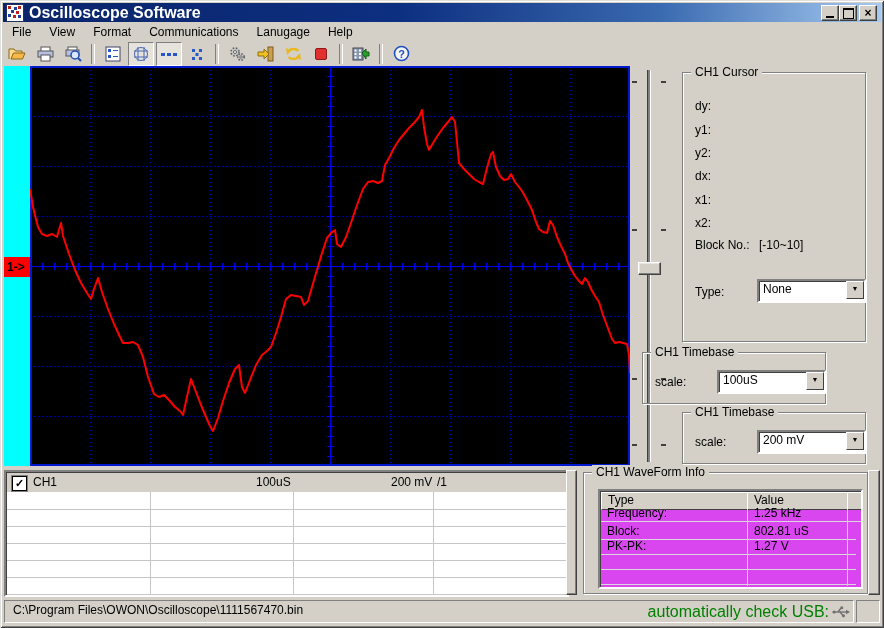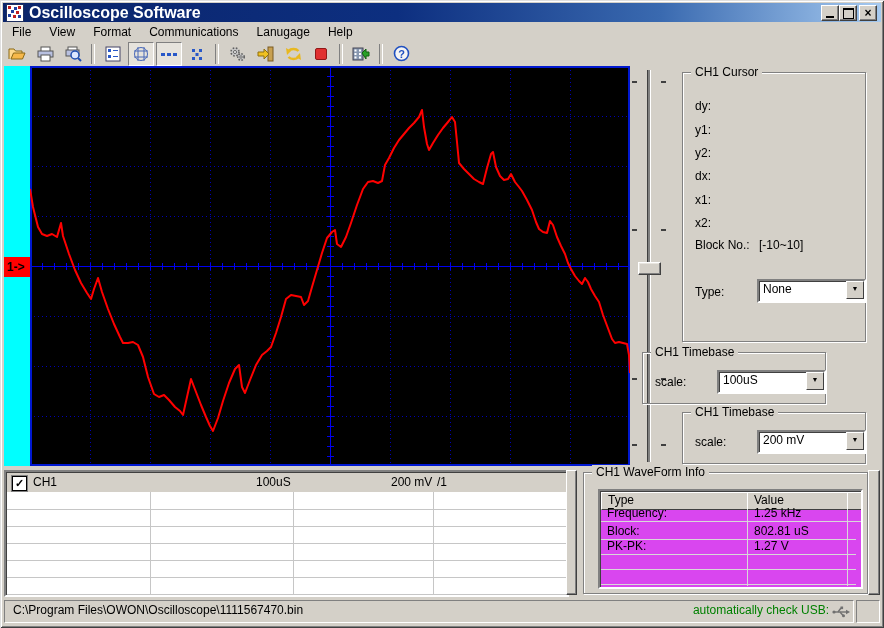--- a/index.html
+++ b/index.html
@@ -65,21 +65,21 @@
              border:2px solid;border-color:#808080 #fff #fff #808080;box-shadow:inset 1px 1px 0 #404040;overflow:hidden;}
   .th{position:absolute;top:1px;height:16px;background:#d4d0c8;border:1px solid;border-color:#fff #404040 #404040 #fff;
       padding-left:6px;line-height:15px;font-size:12px;}
   .trow{position:absolute;left:1px;height:15px;border-bottom:1px solid #d8d8d8;font-size:12px;line-height:15px;}
   .tcell-type{position:absolute;left:6px;}
   .tcell-val{position:absolute;left:153px;}
   .tcolline{position:absolute;top:18px;bottom:1px;width:1px;background:#d8d8d8;}
   
   .statuspanel{background:#d4d0c8;border:1px solid;border-color:#808080 #fff #fff #808080;}
   #statuspath{left:8px;top:2px;font-size:12px;}
-  #usbtext{position:absolute;right:24px;top:2px;color:#008000;font-size:12px;}
+  #usbtext{position:absolute;right:24px;top:2px;color:#008000;font-size:16px;}
 </style>
 </head>
 <body>
 
 <div id="app">
 
   <div id="titlebar" class="abs">
     <div id="appicon">
       <i style="left:1px;top:1px;background:#c02020"></i>
         <i style="left:7px;top:2px;background:#2040a0"></i>

